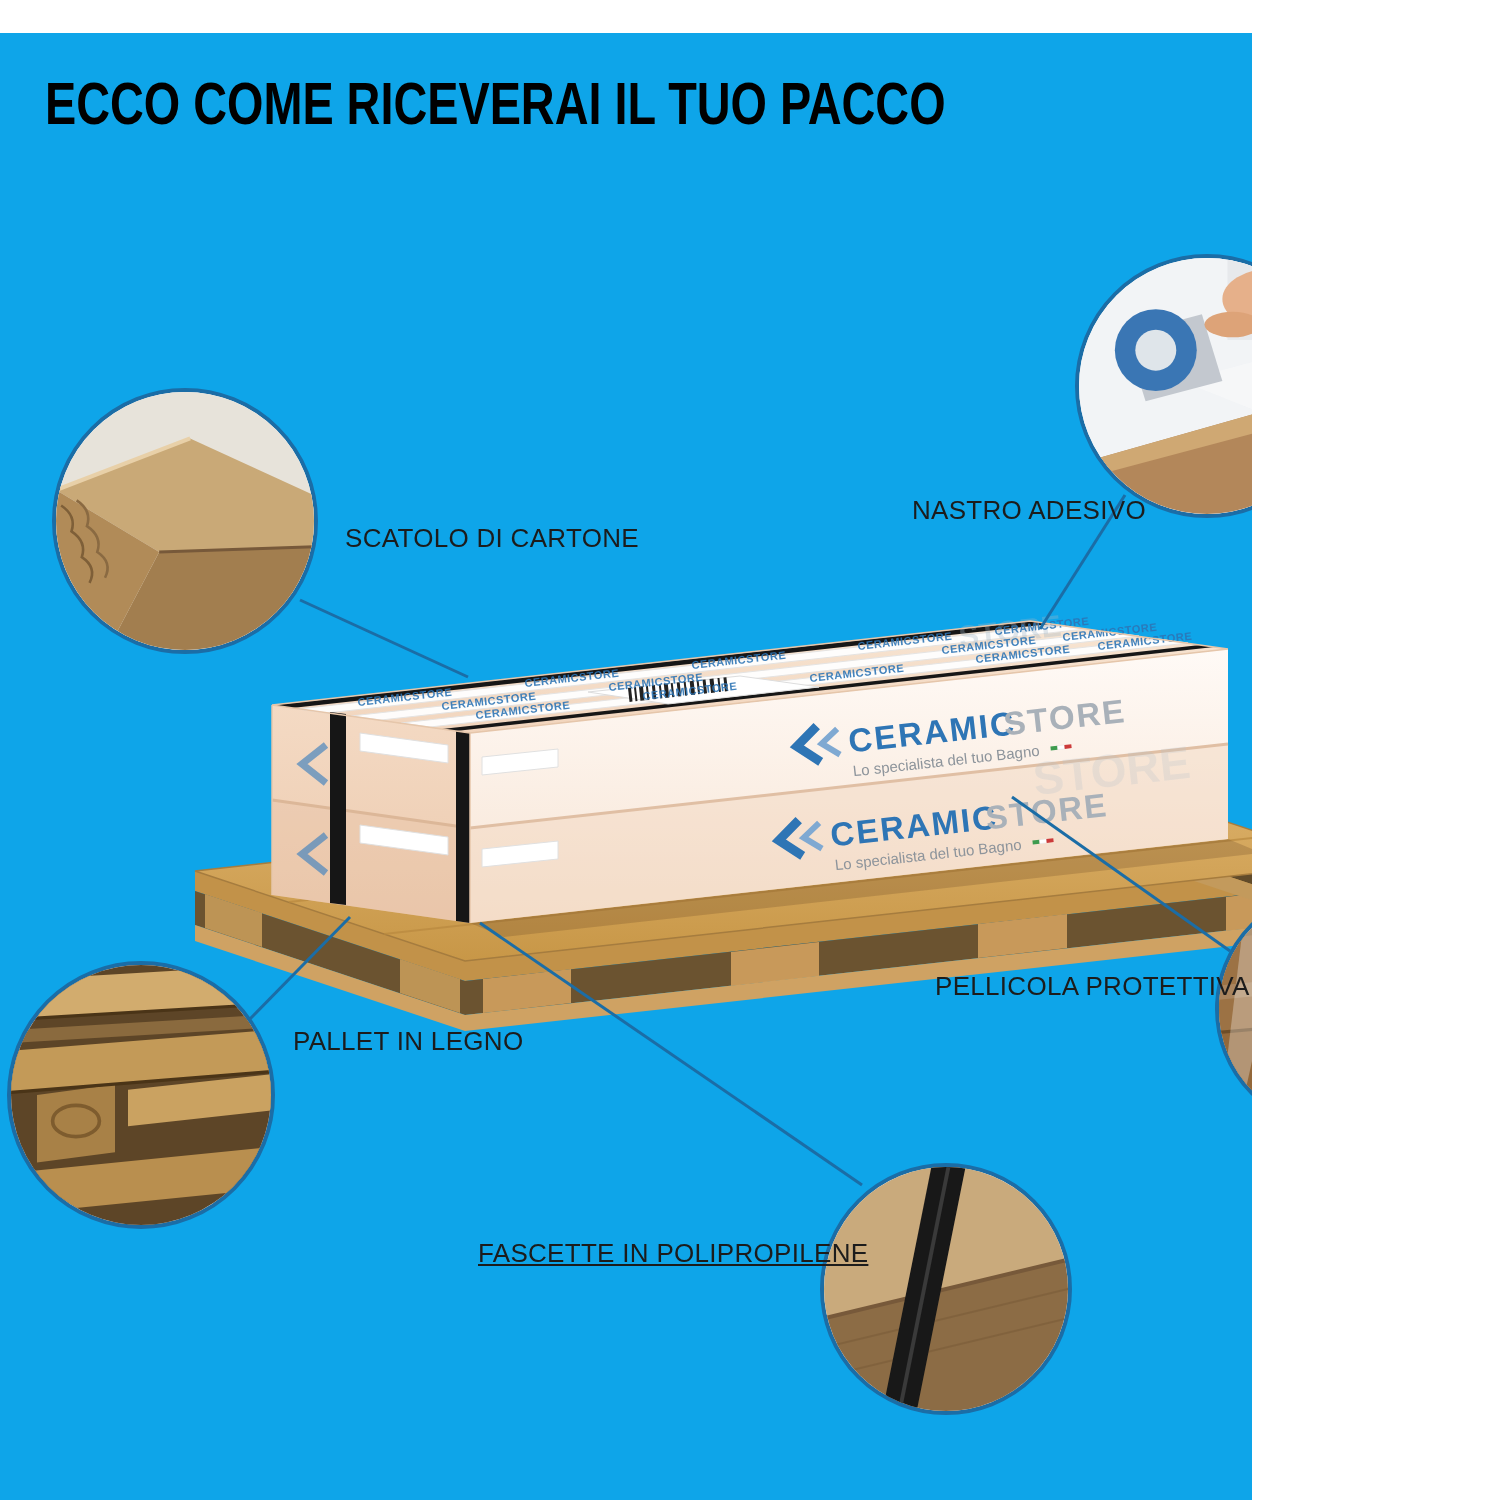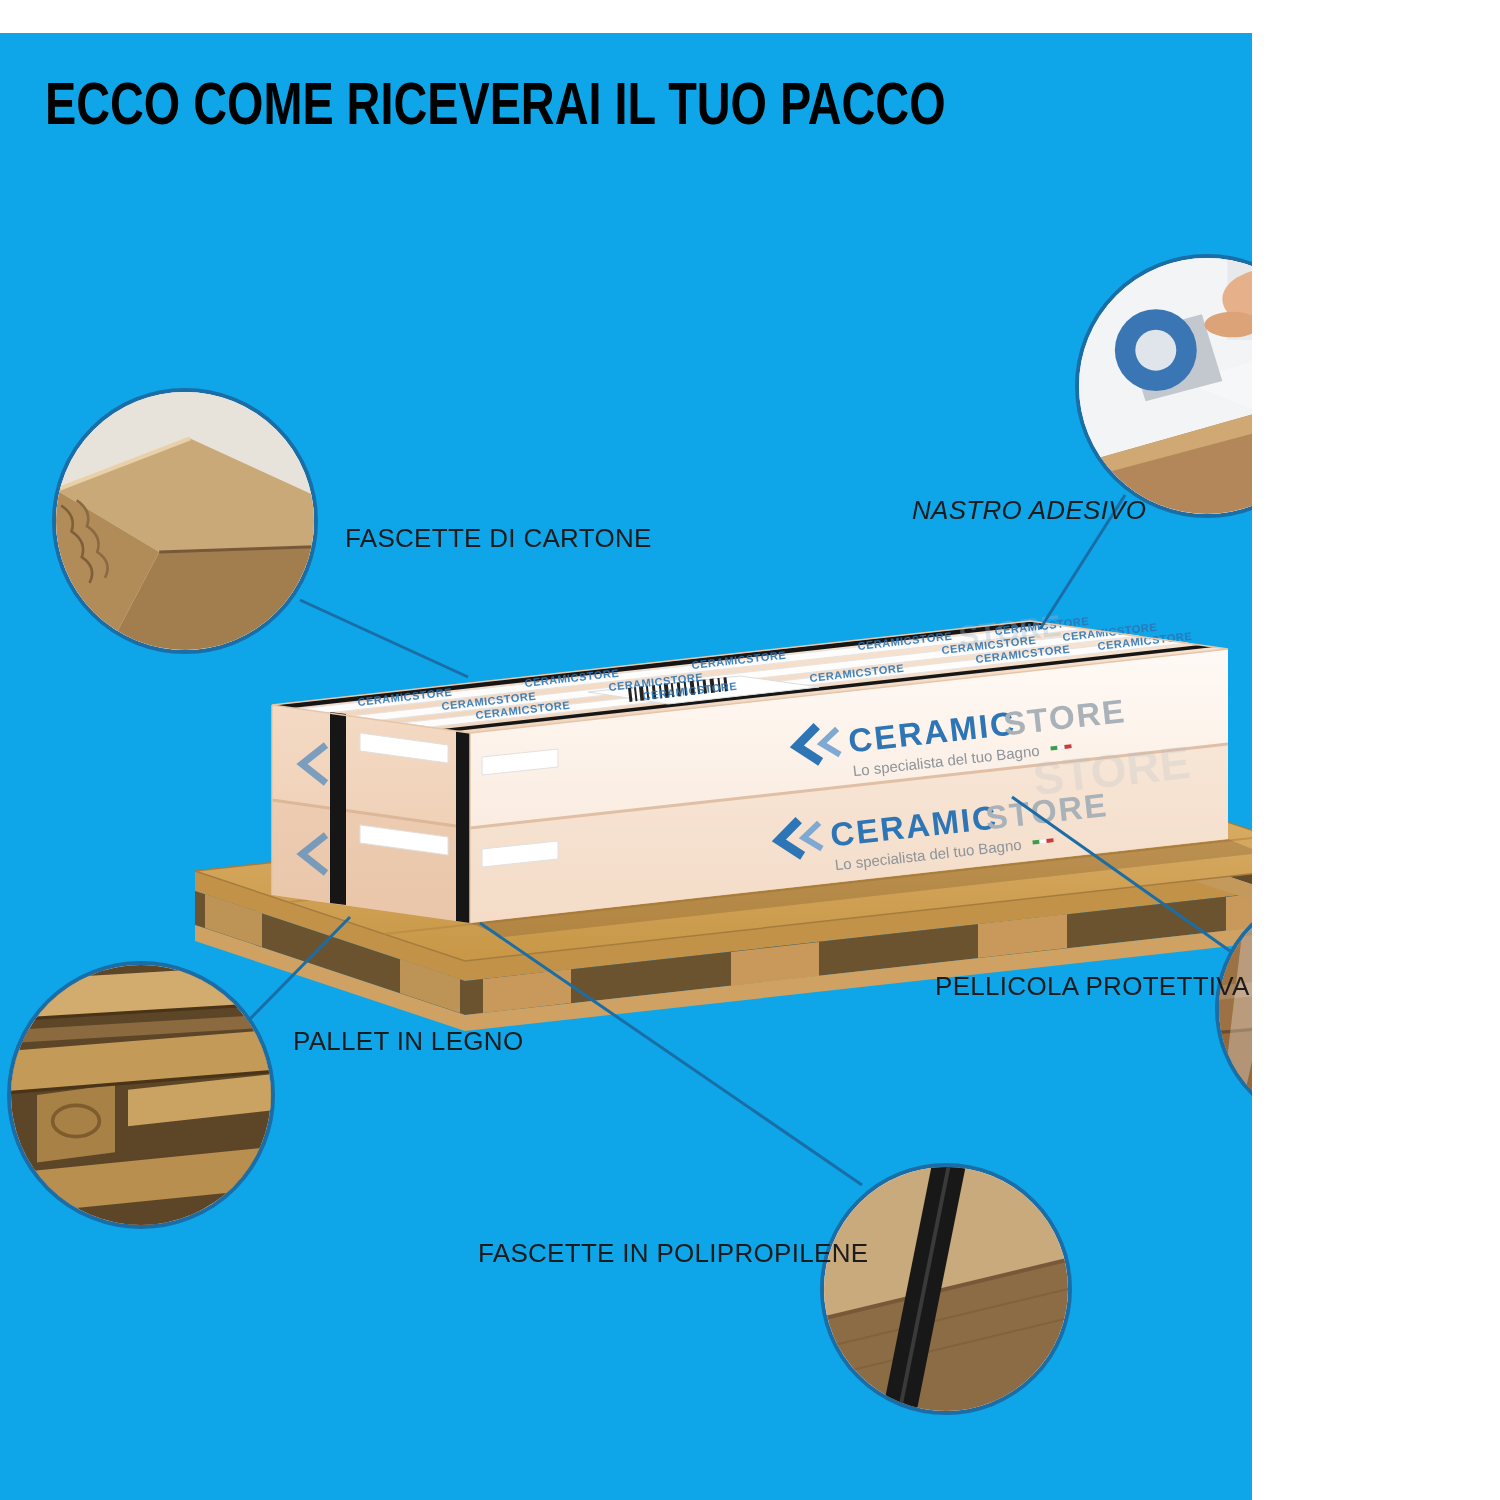--- a/index.html
+++ b/index.html
@@ -252,19 +252,19 @@
     <svg viewBox="0 0 100 100" preserveAspectRatio="none">
       <polygon points="0,0 100,0 100,38 0,62" fill="#c9aa7c"></polygon>
       <polygon points="0,62 100,38 100,100 0,100" fill="#8c6c45"></polygon>
       <path d="M0,62 L100,38" stroke="#77593a" stroke-width="1.6"></path>
       <path d="M0,74 L100,50 M0,86 L100,62" stroke="#7b5d3a" stroke-width=".8" opacity=".6"></path>
       <polygon points="44,0 58,0 38,100 24,100" fill="#181818"></polygon>
       <path d="M51,0 L31,100" stroke="#3a3a3a" stroke-width="1.6"></path>
     </svg>
   </div>
 
-  <div class="callout-label" style="left:345px;top:490px;">FASCETTE DI CARTONE</div>
-  <div class="callout-label" style="left:912px;top:462px;font-style:italic;">NASTRO ADESIVO</div>
+  <div class="callout-label" style="left:345px;top:490px;">SCATOLO DI CARTONE</div>
+  <div class="callout-label" style="left:912px;top:462px;">NASTRO ADESIVO</div>
   <div class="callout-label" style="left:293px;top:993px;text-align:right;">PALLET IN LEGNO</div>
   <div class="callout-label" style="left:935px;top:938px;text-align:center;">PELLICOLA PROTETTIVA</div>
-  <div class="callout-label" style="left:478px;top:1205px;">FASCETTE IN POLIPROPILENE</div>
+  <div class="callout-label" style="left:478px;top:1205px;text-decoration:underline;">FASCETTE IN POLIPROPILENE</div>
 
 </div>
 
 </body></html>

